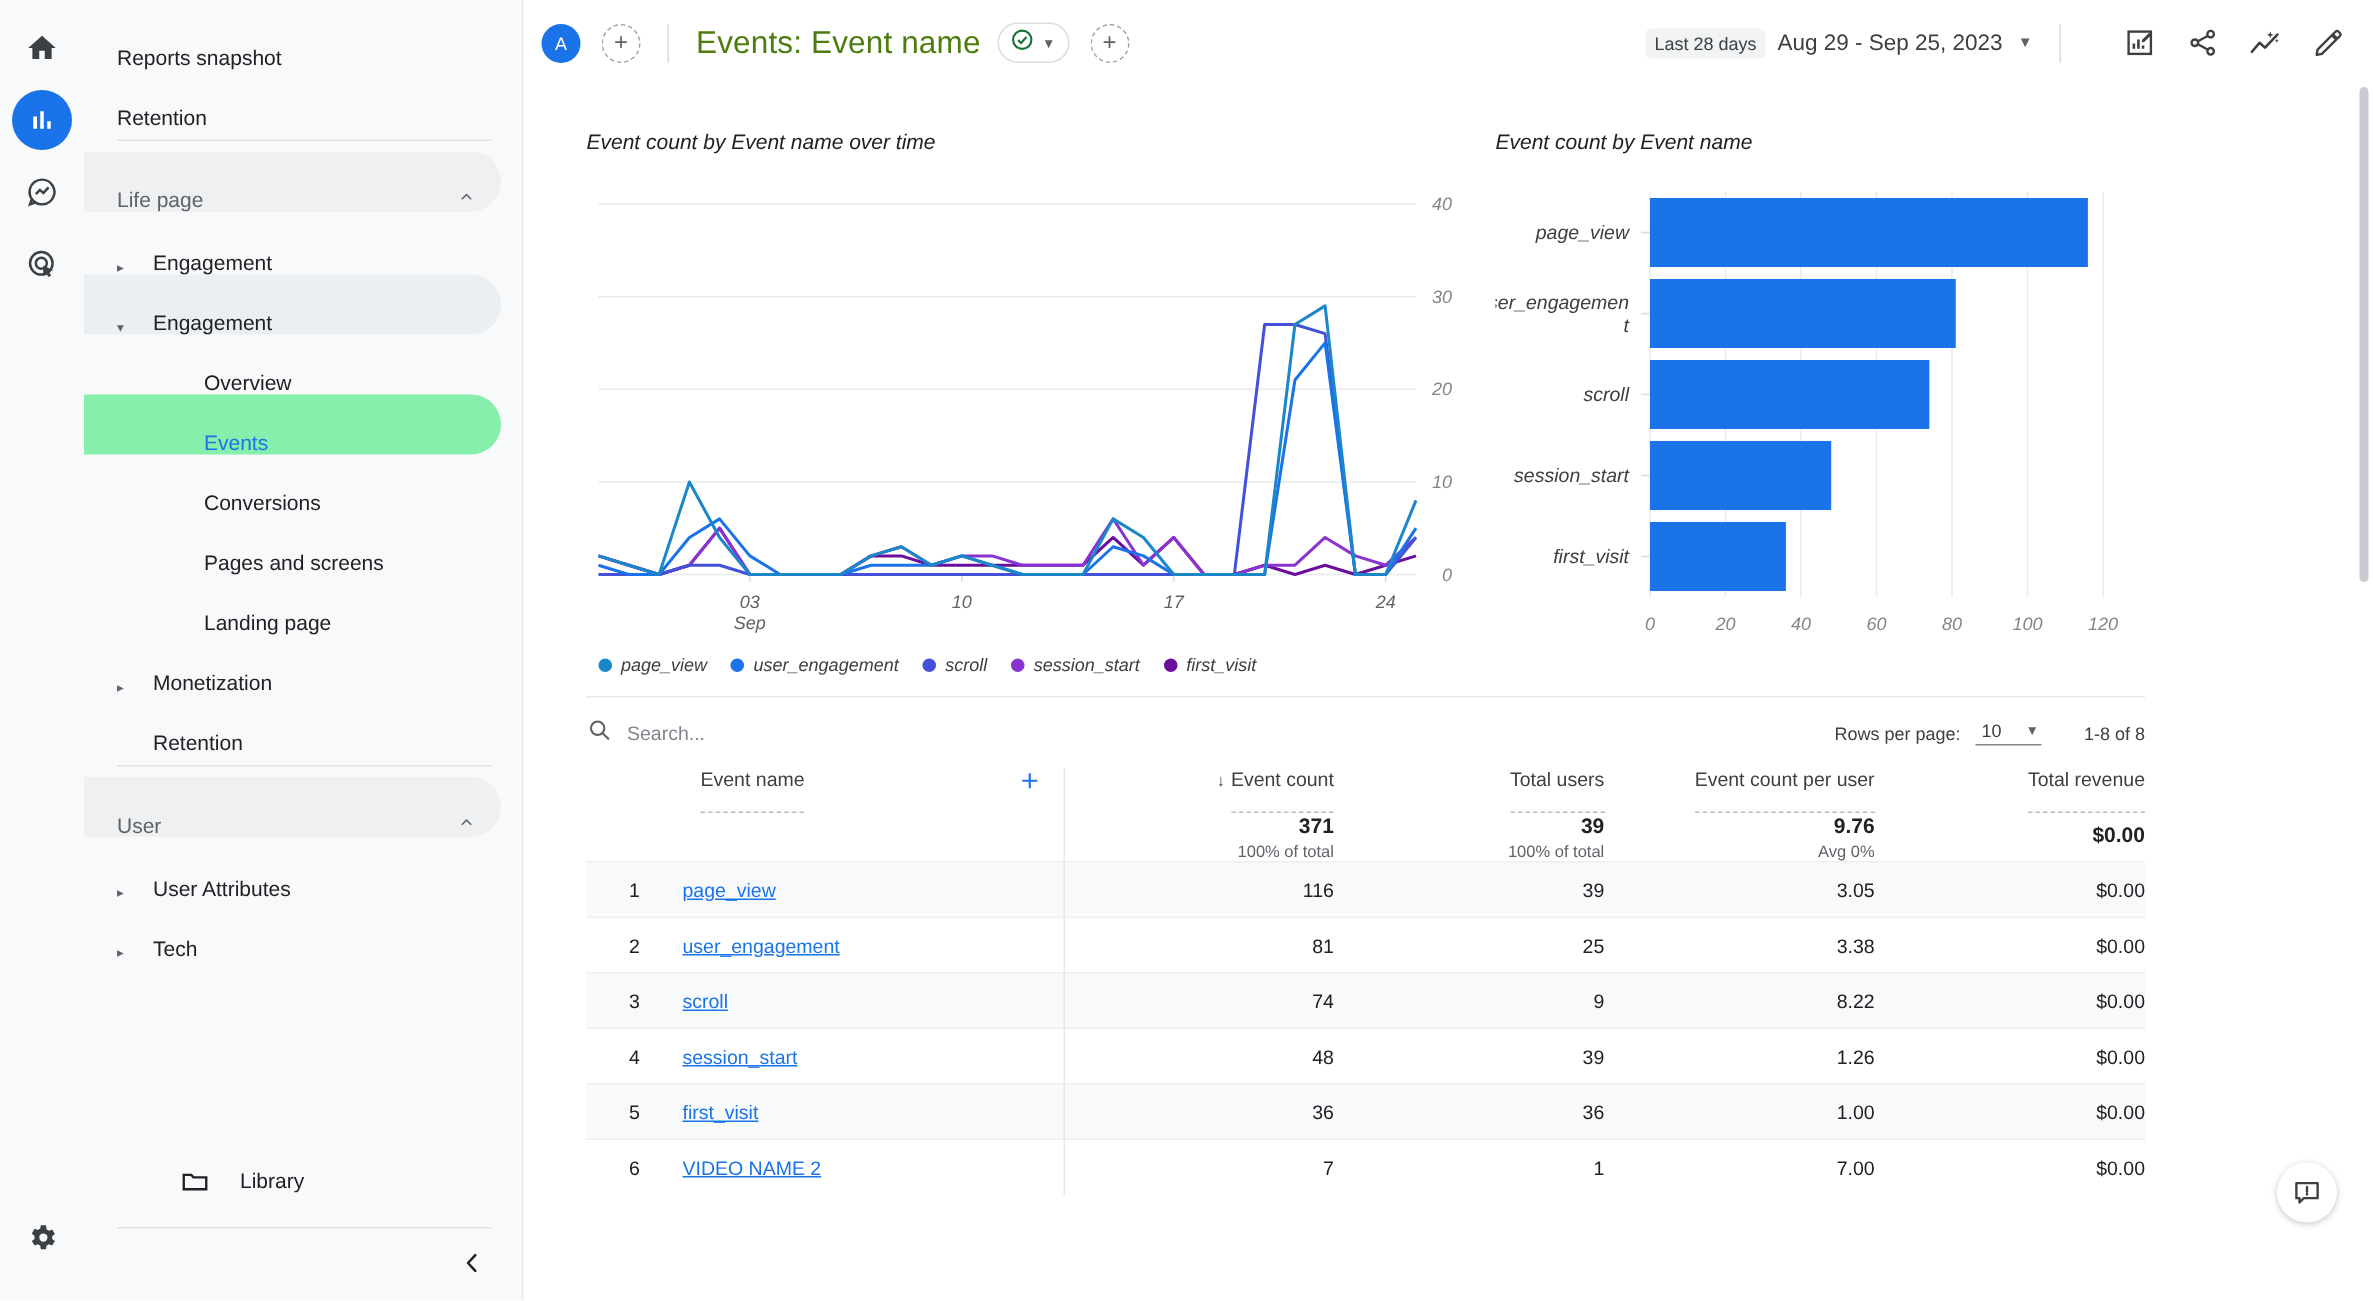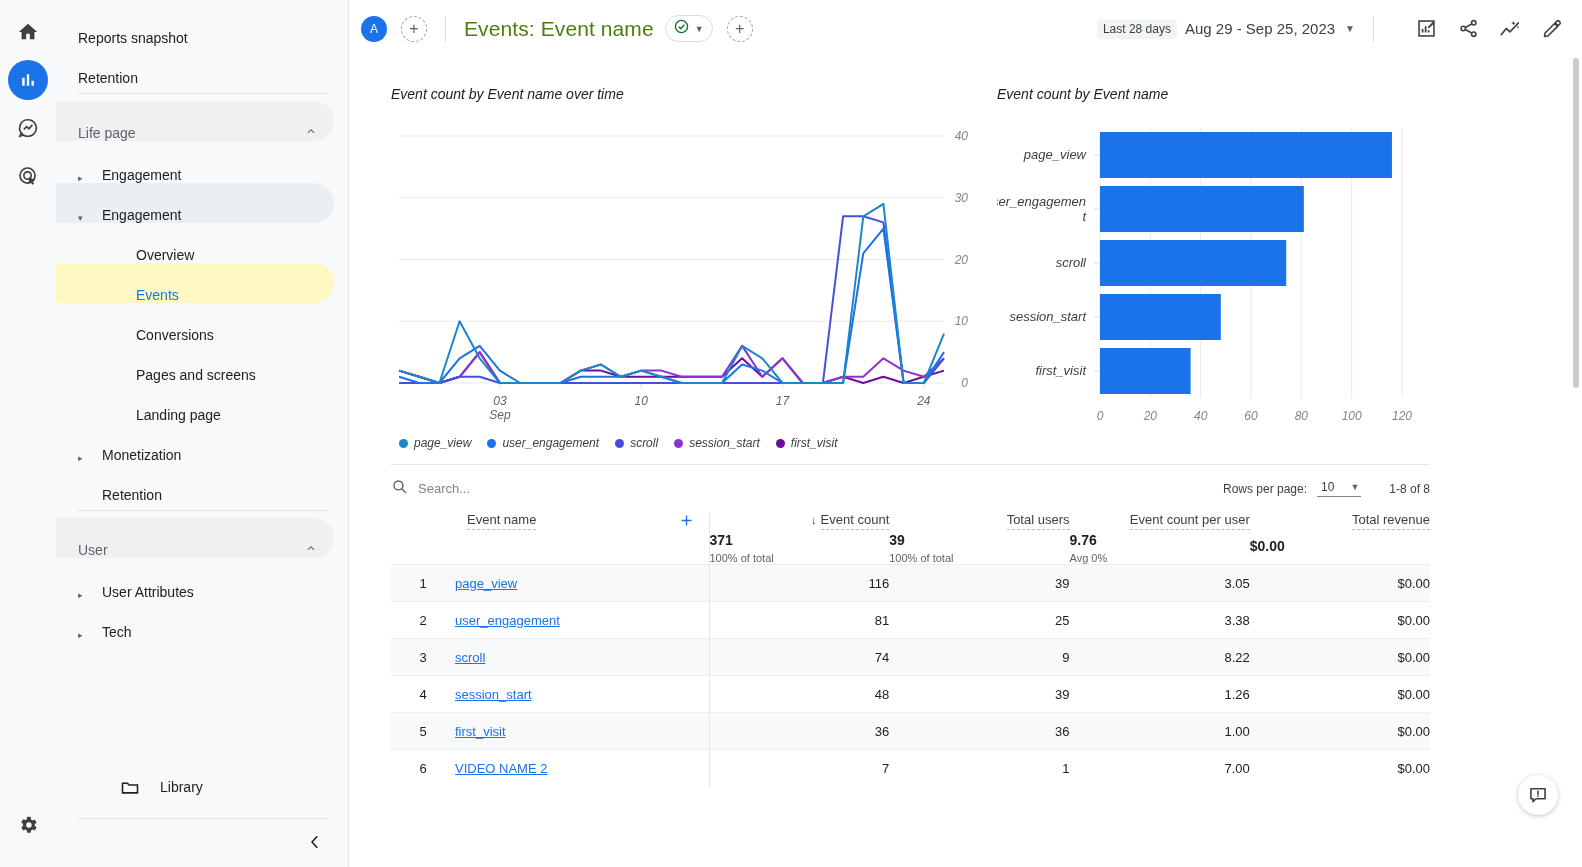--- a/index.html
+++ b/index.html
@@ -43,21 +43,21 @@
     width: 14px; margin-right: 10px; font-size: 9px;
     color: #5f6368; display: inline-block; text-align: left;
   }
   .nav-item.group {
     color: #5f6368; background: #eef0f1;
     justify-content: space-between; padding-right: 16px;
     margin: 6px 14px 2px 0; border-radius: 0 20px 20px 0;
   }
   .nav-item.section-parent { background: #eceff1; }
   .nav-item.child { padding-left: 80px; }
-  .nav-item.selected { background: #fef9c3; color: #1a73e8; font-weight: 500; }
+  .nav-item.selected { background: #86efac; color: #1a73e8; font-weight: 500; }
   .nav-divider { height: 1px; background: #e0e1e3; margin: 7px 20px 7px 22px; }
   .nav-library {
     position: absolute; bottom: 60px; left: 0; right: 0;
     display: flex; align-items: center; padding-left: 64px;
     height: 40px; font-size: 14px; color: #202124; cursor: pointer;
   }
   .nav-library .folder { margin-right: 20px; display: flex; }
   .nav-bottom-divider {
     position: absolute; bottom: 48px; left: 22px; right: 20px;
     height: 1px; background: #e0e1e3;
@@ -146,25 +146,25 @@
   table.gatable { width: 100%; border-collapse: collapse; table-layout: fixed; }
   table.gatable th, table.gatable td { padding: 0; }
   .col-idx { width: 64px; }
   .col-dim { width: 210px; }
   .col-plus { width: 44px; }
   .col-metric { width: auto; }
   th.h {
     font-size: 13px; color: #3c4043; font-weight: 400;
     text-align: right; vertical-align: top; padding: 14px 0 0 0;
   }
-  th.h .hdr-text { border-bottom: 1px dashed #b9bdc1; padding-bottom: 2px; display: inline-block; cursor: pointer; }
+  th.h .hdr-text { border-bottom: 1px dashed #b9bdc1; padding-bottom: 14px; display: inline-block; cursor: pointer; }
   th.h.dim { text-align: left; padding-left: 12px; }
   .sort-arrow { font-size: 11px; color: #3c4043; margin-right: 4px; }
   .vline { border-left: 1px solid #e6e7e8; }
-  .summary td { padding-top: 18px; padding-bottom: 18px; }
+  .summary td { padding-top: 18px; padding-bottom: 18px; text-align: right; }
   .summary .val { font-size: 14px; color: #202124; font-weight: 700; }
   .summary .sub { font-size: 11px; color: #5f6368; margin-top: 4px; }
   tbody.rows tr { height: 37px; }
   tbody.rows tr.alt { background: #f8f9fa; }
   tbody.rows td { font-size: 13px; color: #202124; border-top: 1px solid #eceff1; }
   td.idx { text-align: center; color: #3c4043; }
   td.dim { padding-left: 12px; }
   td.dim a { color: #1a73e8; text-decoration: underline; cursor: pointer; }
   td.num { text-align: right; }
   .pad-r { padding-right: 24px; }

